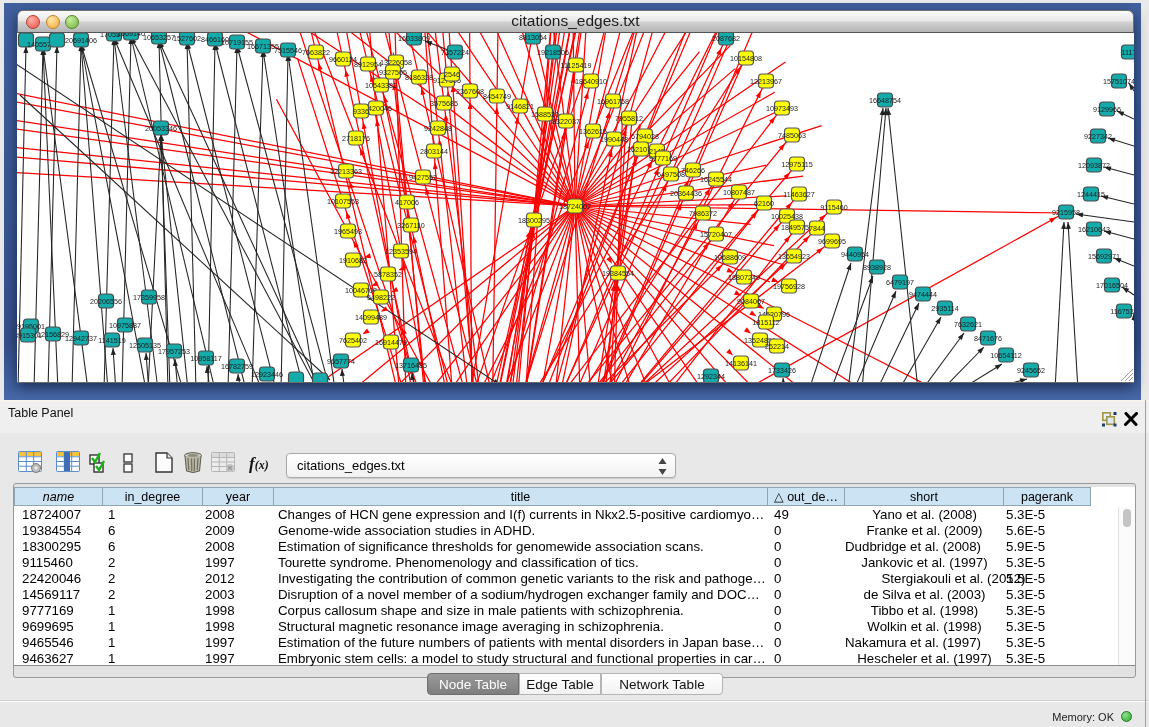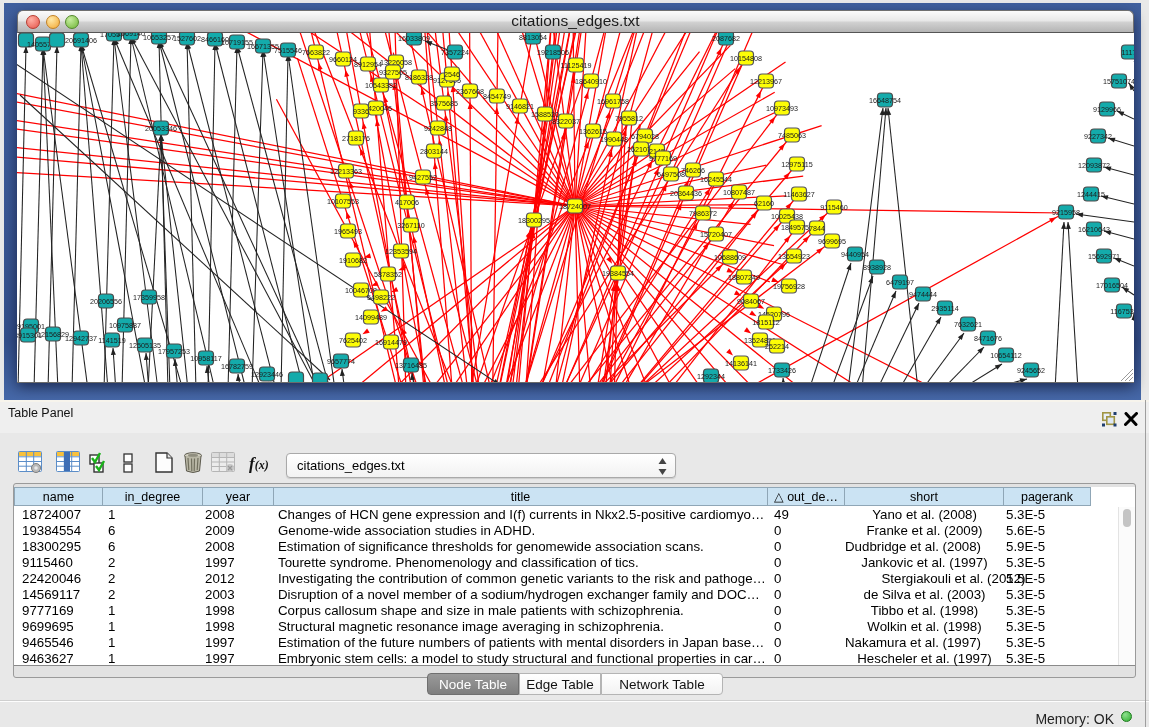--- a/index.html
+++ b/index.html
@@ -27,21 +27,21 @@
 .dr{position:absolute;left:0;width:1149px;height:16px;font-size:13.3px;line-height:16px;color:#000}
 .dc{position:absolute;top:0;height:16px;overflow:hidden;white-space:nowrap;text-overflow:ellipsis}
 #vscroll{position:absolute;left:1118px;top:507px;width:17px;height:158px;background:#fbfbfb;
  border-left:1px solid #e3e3e3}
 #vthumb{position:absolute;left:4px;top:2px;width:8px;height:18px;border-radius:4px;
  background:#c4c4c4}
 .seg{position:absolute;top:673px;height:22px;font-size:13.5px;text-align:center;line-height:21px;
  border:1px solid #b4b4b4;background:linear-gradient(180deg,#ffffff,#f2f2f2);color:#111}
 #statline{position:absolute;left:0;top:700px;width:1149px;border-top:1px solid #cfcfcf;
  border-bottom:1px solid #fdfdfd}
-#mem{position:absolute;right:35px;top:711px;font-size:14px;color:#222}
+#mem{position:absolute;right:35px;top:711px;font-size:11px;color:#222}
 #memdot{position:absolute;right:17px;top:711px;width:11px;height:11px;border-radius:50%;
  background:radial-gradient(circle at 35% 30%,#8ee08e,#2eae2e);border:1px solid #1d7a1d}
 </style></head><body>
 <div id="desktop"></div>
 <div id="win">
  <div id="gview">
       <svg width="1117" height="349" viewBox="0 0 1117 349" style="position:absolute;left:0;top:0">
 <line x1="558" y1="173" x2="741.6" y2="171.6" stroke="#f00" stroke-width="1.25"></line>
 <line x1="558" y1="173" x2="733.6" y2="191.3" stroke="#f00" stroke-width="1.25"></line>
 <line x1="558" y1="173" x2="757.0" y2="212.7" stroke="#f00" stroke-width="1.25"></line>
@@ -764,21 +764,21 @@
 <div style="position:absolute;left:286px;top:51px;width:390px;height:25px;background:linear-gradient(180deg,#ffffff,#f2f2f2);border:1px solid #a9a9a9;border-radius:4px;box-shadow:0 1px 1px rgba(0,0,0,.12)">
 <span style="position:absolute;left:10px;top:4px;font-size:13px;color:#000">citations_edges.txt</span>
 <svg style="position:absolute;right:8px;top:4px" width="9" height="17">
 <path d="M4.5 0 L8.5 6 L0.5 6 Z" fill="#444"></path>
         <path d="M4.5 17 L8.5 11 L0.5 11 Z" fill="#444"></path>
 </svg>
     </div>
 </div>
 <div id="tcontainer"></div>
 <div id="tablebg"></div>
-<div class="hc" style="left:14px;width:89px;border-left:1px solid #8fa6b6;">name</div>
+<div class="hc" style="left:14px;width:89px;border-left:1px solid #8fa6b6;font-style:italic;">name</div>
 <div class="hc" style="left:103px;width:100px;">in_degree</div>
 <div class="hc" style="left:203px;width:71px;">year</div>
 <div class="hc" style="left:274px;width:494px;">title</div>
 <div class="hc" style="left:768px;width:77px;">△ out_de…</div>
 <div class="hc" style="left:845px;width:159px;">short</div>
 <div class="hc" style="left:1004px;width:87px;">pagerank</div>
 <div class="dr" style="top:507px">
     <div class="dc" style="left:22px;width:80px">18724007</div>
     <div class="dc" style="left:108px;width:94px">1</div>
     <div class="dc" style="left:205px;width:68px">2008</div>

